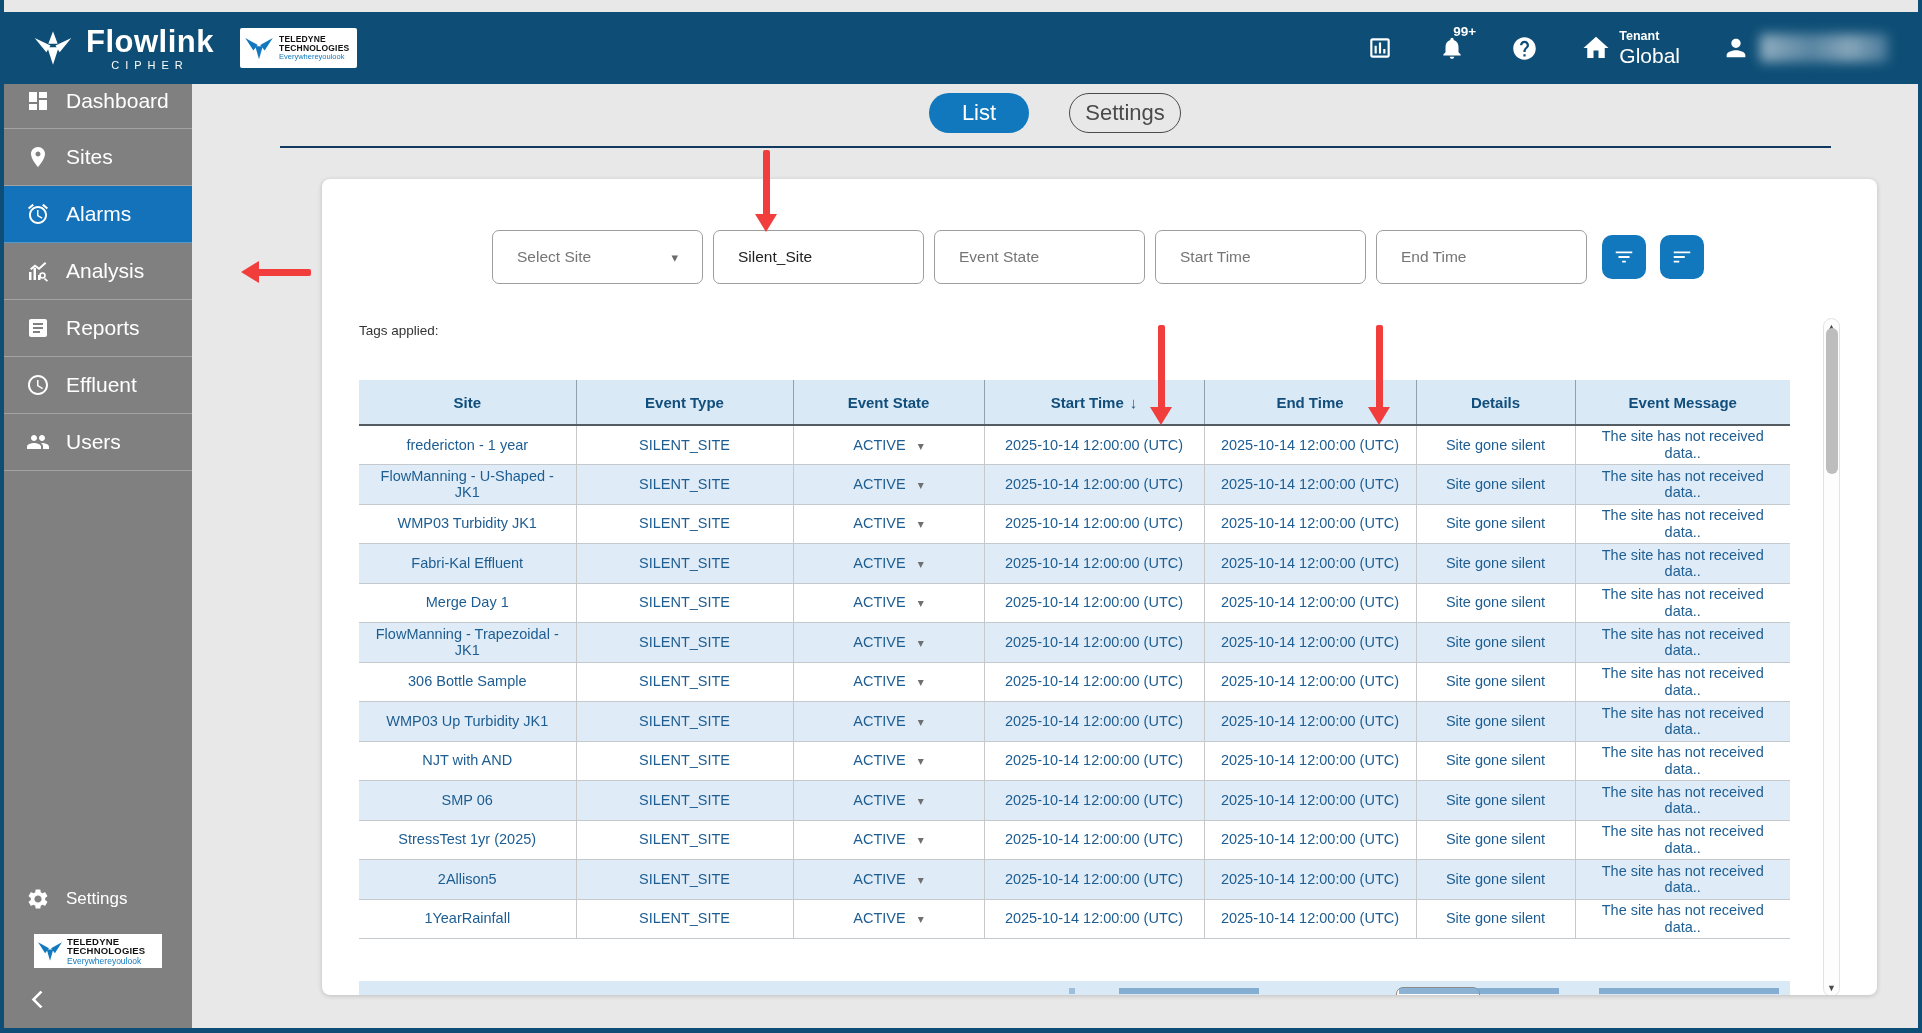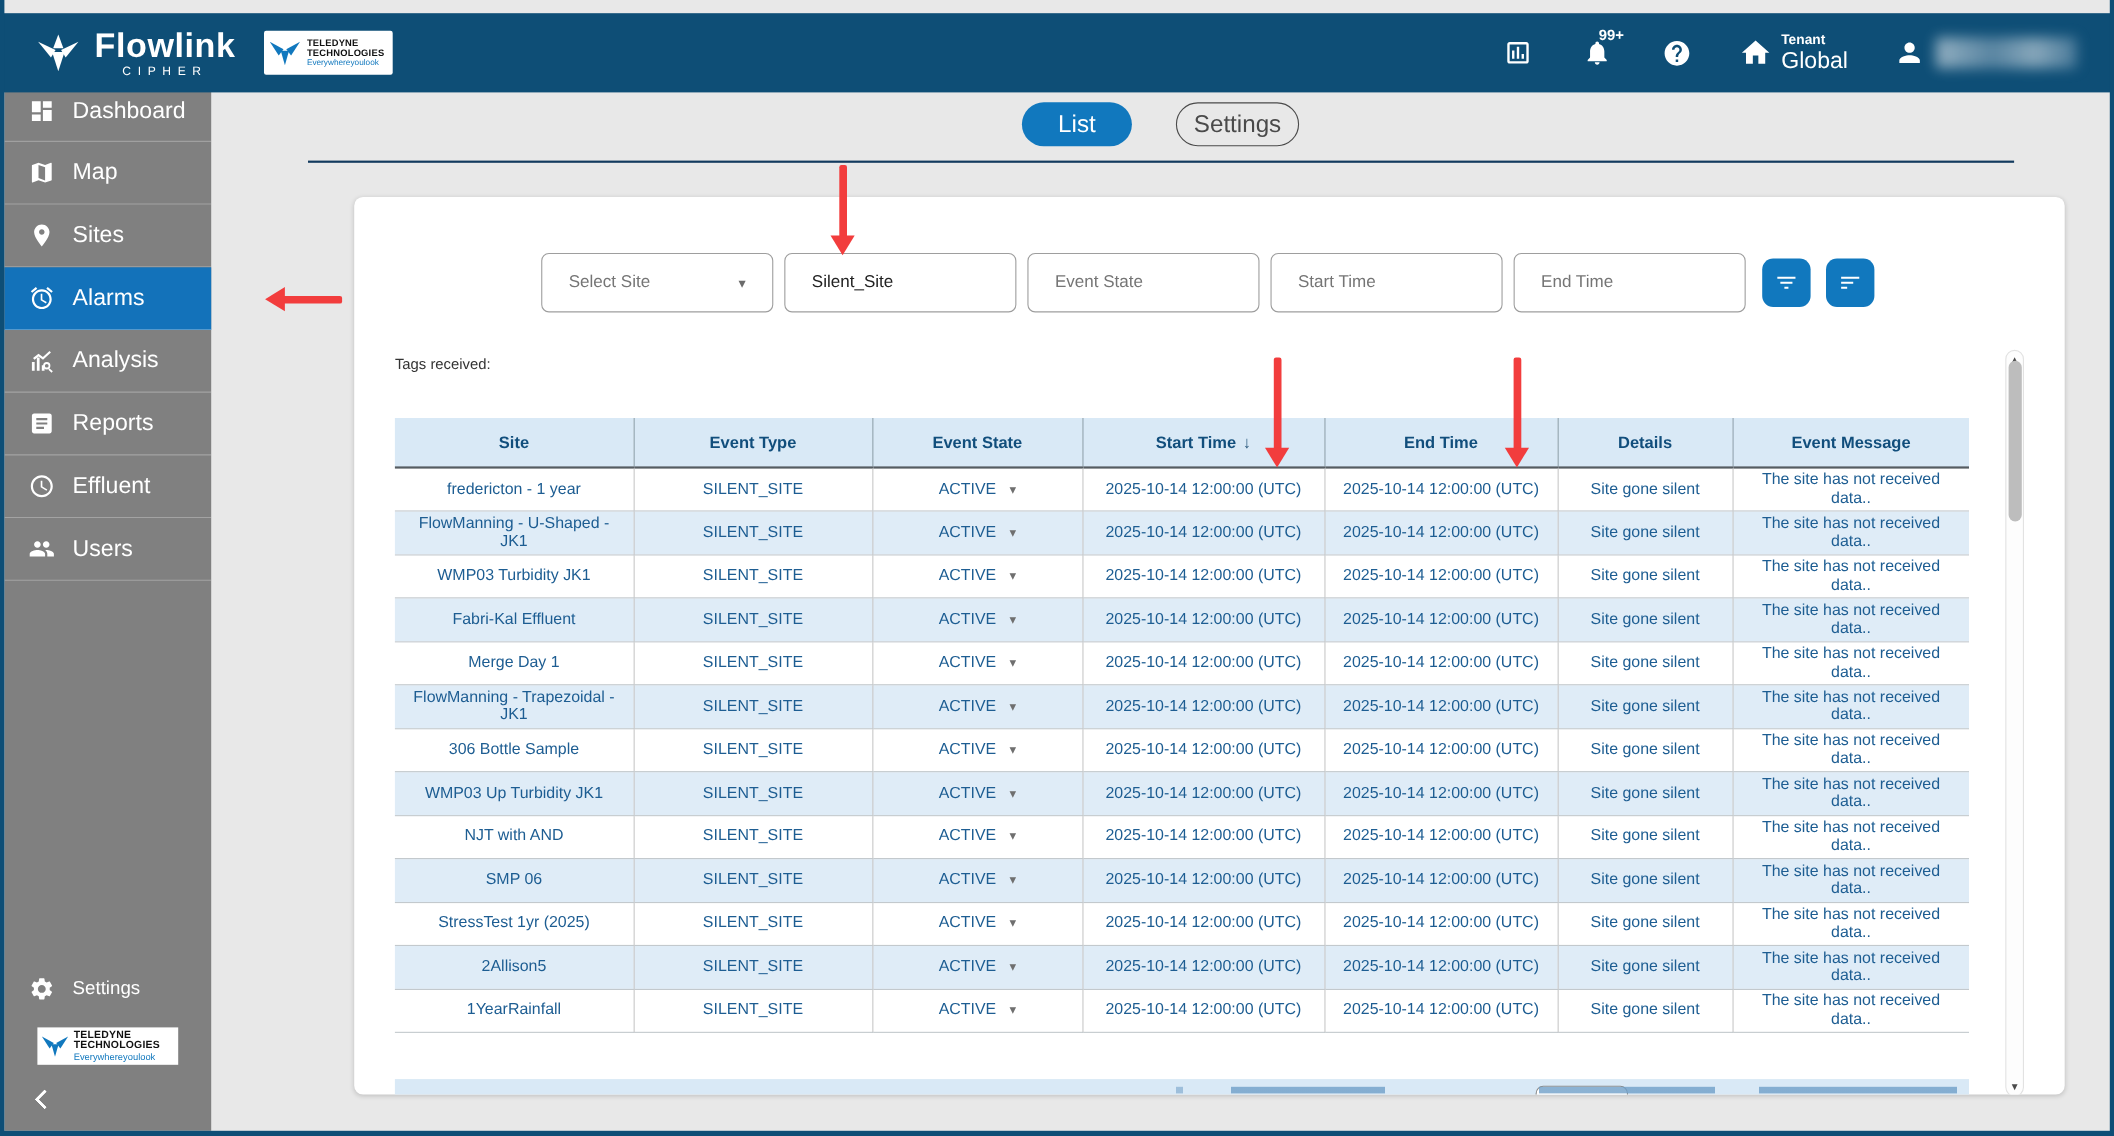--- a/index.html
+++ b/index.html
@@ -181,26 +181,20 @@
 
   <div class="sidebar">
     <div class="side-item">
       <svg width="24" height="24" viewBox="0 0 24 24" fill="#fff">
           <path d="M3 13h8V3H3v10zm0 8h8v-6H3v6zm10 0h8V11h-8v10zm0-18v6h8V3h-8z"></path>
         </svg>
       <span class="lbl">Dashboard</span>
     </div>
     <div class="side-item">
       <svg width="24" height="24" viewBox="0 0 24 24" fill="#fff">
-          <path d="M20.5 3l-.16.03L15 5.1 9 3 3.36 4.9c-.21.07-.36.25-.36.48V20.5c0 .28.22.5.5.5l.16-.03L9 18.9l6 2.1 5.64-1.9c.21-.07.36-.25.36-.48V3.5c0-.28-.22-.5-.5-.5zM15 19l-6-2.11V5l6 2.11V19z"></path>
-        </svg>
-      <span class="lbl">Map</span>
-    </div>
-    <div class="side-item">
-      <svg width="24" height="24" viewBox="0 0 24 24" fill="#fff">
           <path d="M12 2C8.13 2 5 5.13 5 9c0 5.25 7 13 7 13s7-7.75 7-13c0-3.87-3.13-7-7-7zm0 9.5c-1.38 0-2.5-1.12-2.5-2.5s1.12-2.5 2.5-2.5 2.5 1.12 2.5 2.5-1.12 2.5-2.5 2.5z"></path>
         </svg>
       <span class="lbl">Sites</span>
     </div>
     <div class="side-item active">
       <svg width="24" height="24" viewBox="0 0 24 24" fill="#fff">
           <path d="M22 5.72l-4.6-3.86-1.29 1.53 4.6 3.86L22 5.72zM7.88 3.39L6.6 1.86 2 5.71l1.29 1.53 4.59-3.85zM12.5 8H11v6l4.75 2.85.75-1.23-4-2.37V8zM12 4c-4.97 0-9 4.03-9 9s4.02 9 9 9c4.97 0 9-4.03 9-9s-4.03-9-9-9zm0 16c-3.87 0-7-3.13-7-7s3.13-7 7-7 7 3.13 7 7-3.13 7-7 7z"></path>
         </svg>
       <span class="lbl">Alarms</span>
     </div>
@@ -285,21 +279,21 @@
               <path d="M10 18h4v-2h-4v2zM3 6v2h18V6H3zm3 7h12v-2H6v2z"></path>
             </svg>
         </button>
         <button class="f-btn">
           <svg width="22" height="22" viewBox="0 0 24 24" fill="#fff">
               <path d="M3 18h6v-2H3v2zM3 6v2h18V6H3zm0 7h12v-2H3v2z"></path>
             </svg>
         </button>
       </div>
 
-      <div class="tags-label">Tags received:</div>
+      <div class="tags-label">Tags applied:</div>
 
       <table class="tbl">
         <colgroup>
           <col style="width:217px">
             <col style="width:217px">
             <col style="width:191px">
           <col style="width:220px">
             <col style="width:212px">
             <col style="width:159px">
             <col style="width:215px">

